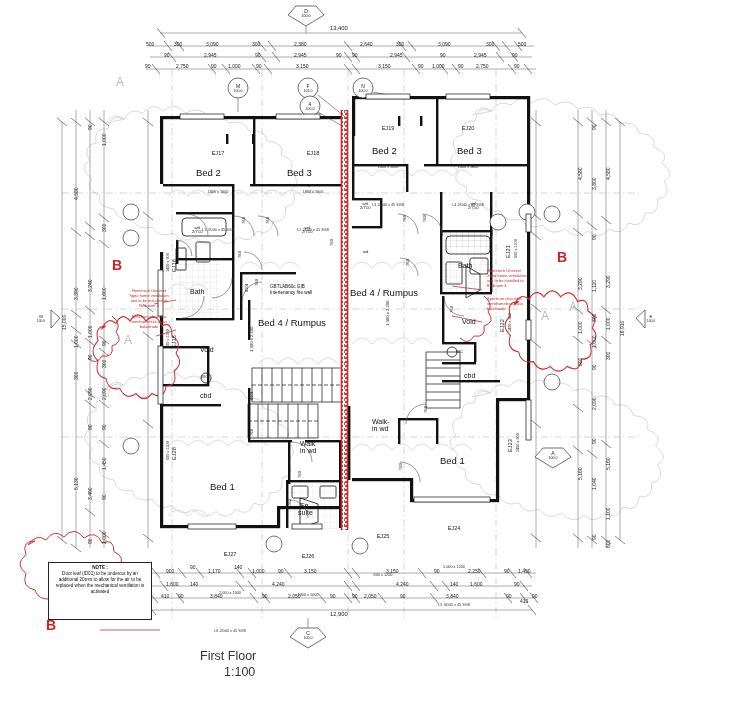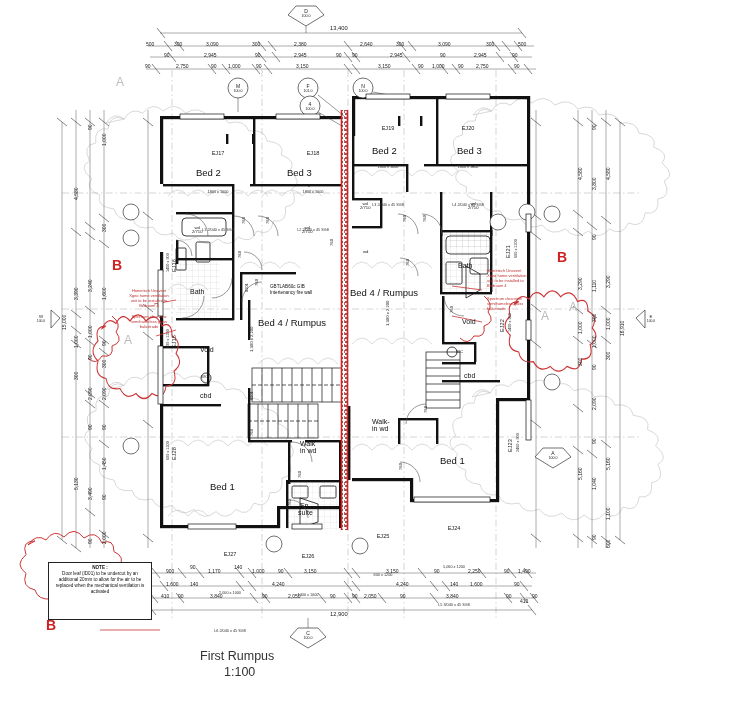--- a/index.html
+++ b/index.html
@@ -778,16 +778,16 @@
   <div class="bub" style="left:30px;top:314px;width:22px;">
     <div style="font-size:4.4px;">W</div>
     <div style="font-size:3.4px;">100.0</div>
   </div>
 
   <div class="noteBox" style="left:48px;top:562px;width:104px;height:58px;">
     <div style="font-weight:700;">NOTE :</div>
     <div>Door leaf (ID01) to be undercut by an additional 20mm to allow for the air to be replaced when the mechanical ventilation is activated</div>
   </div>
 
-  <div class="lbl title" style="left:200px;top:650px;">First Rumpus</div>
+  <div class="lbl title" style="left:200px;top:650px;">First Floor</div>
   <div class="lbl title" style="left:224px;top:666px;">1:100</div>
 
 </div>
 
 </body></html>

